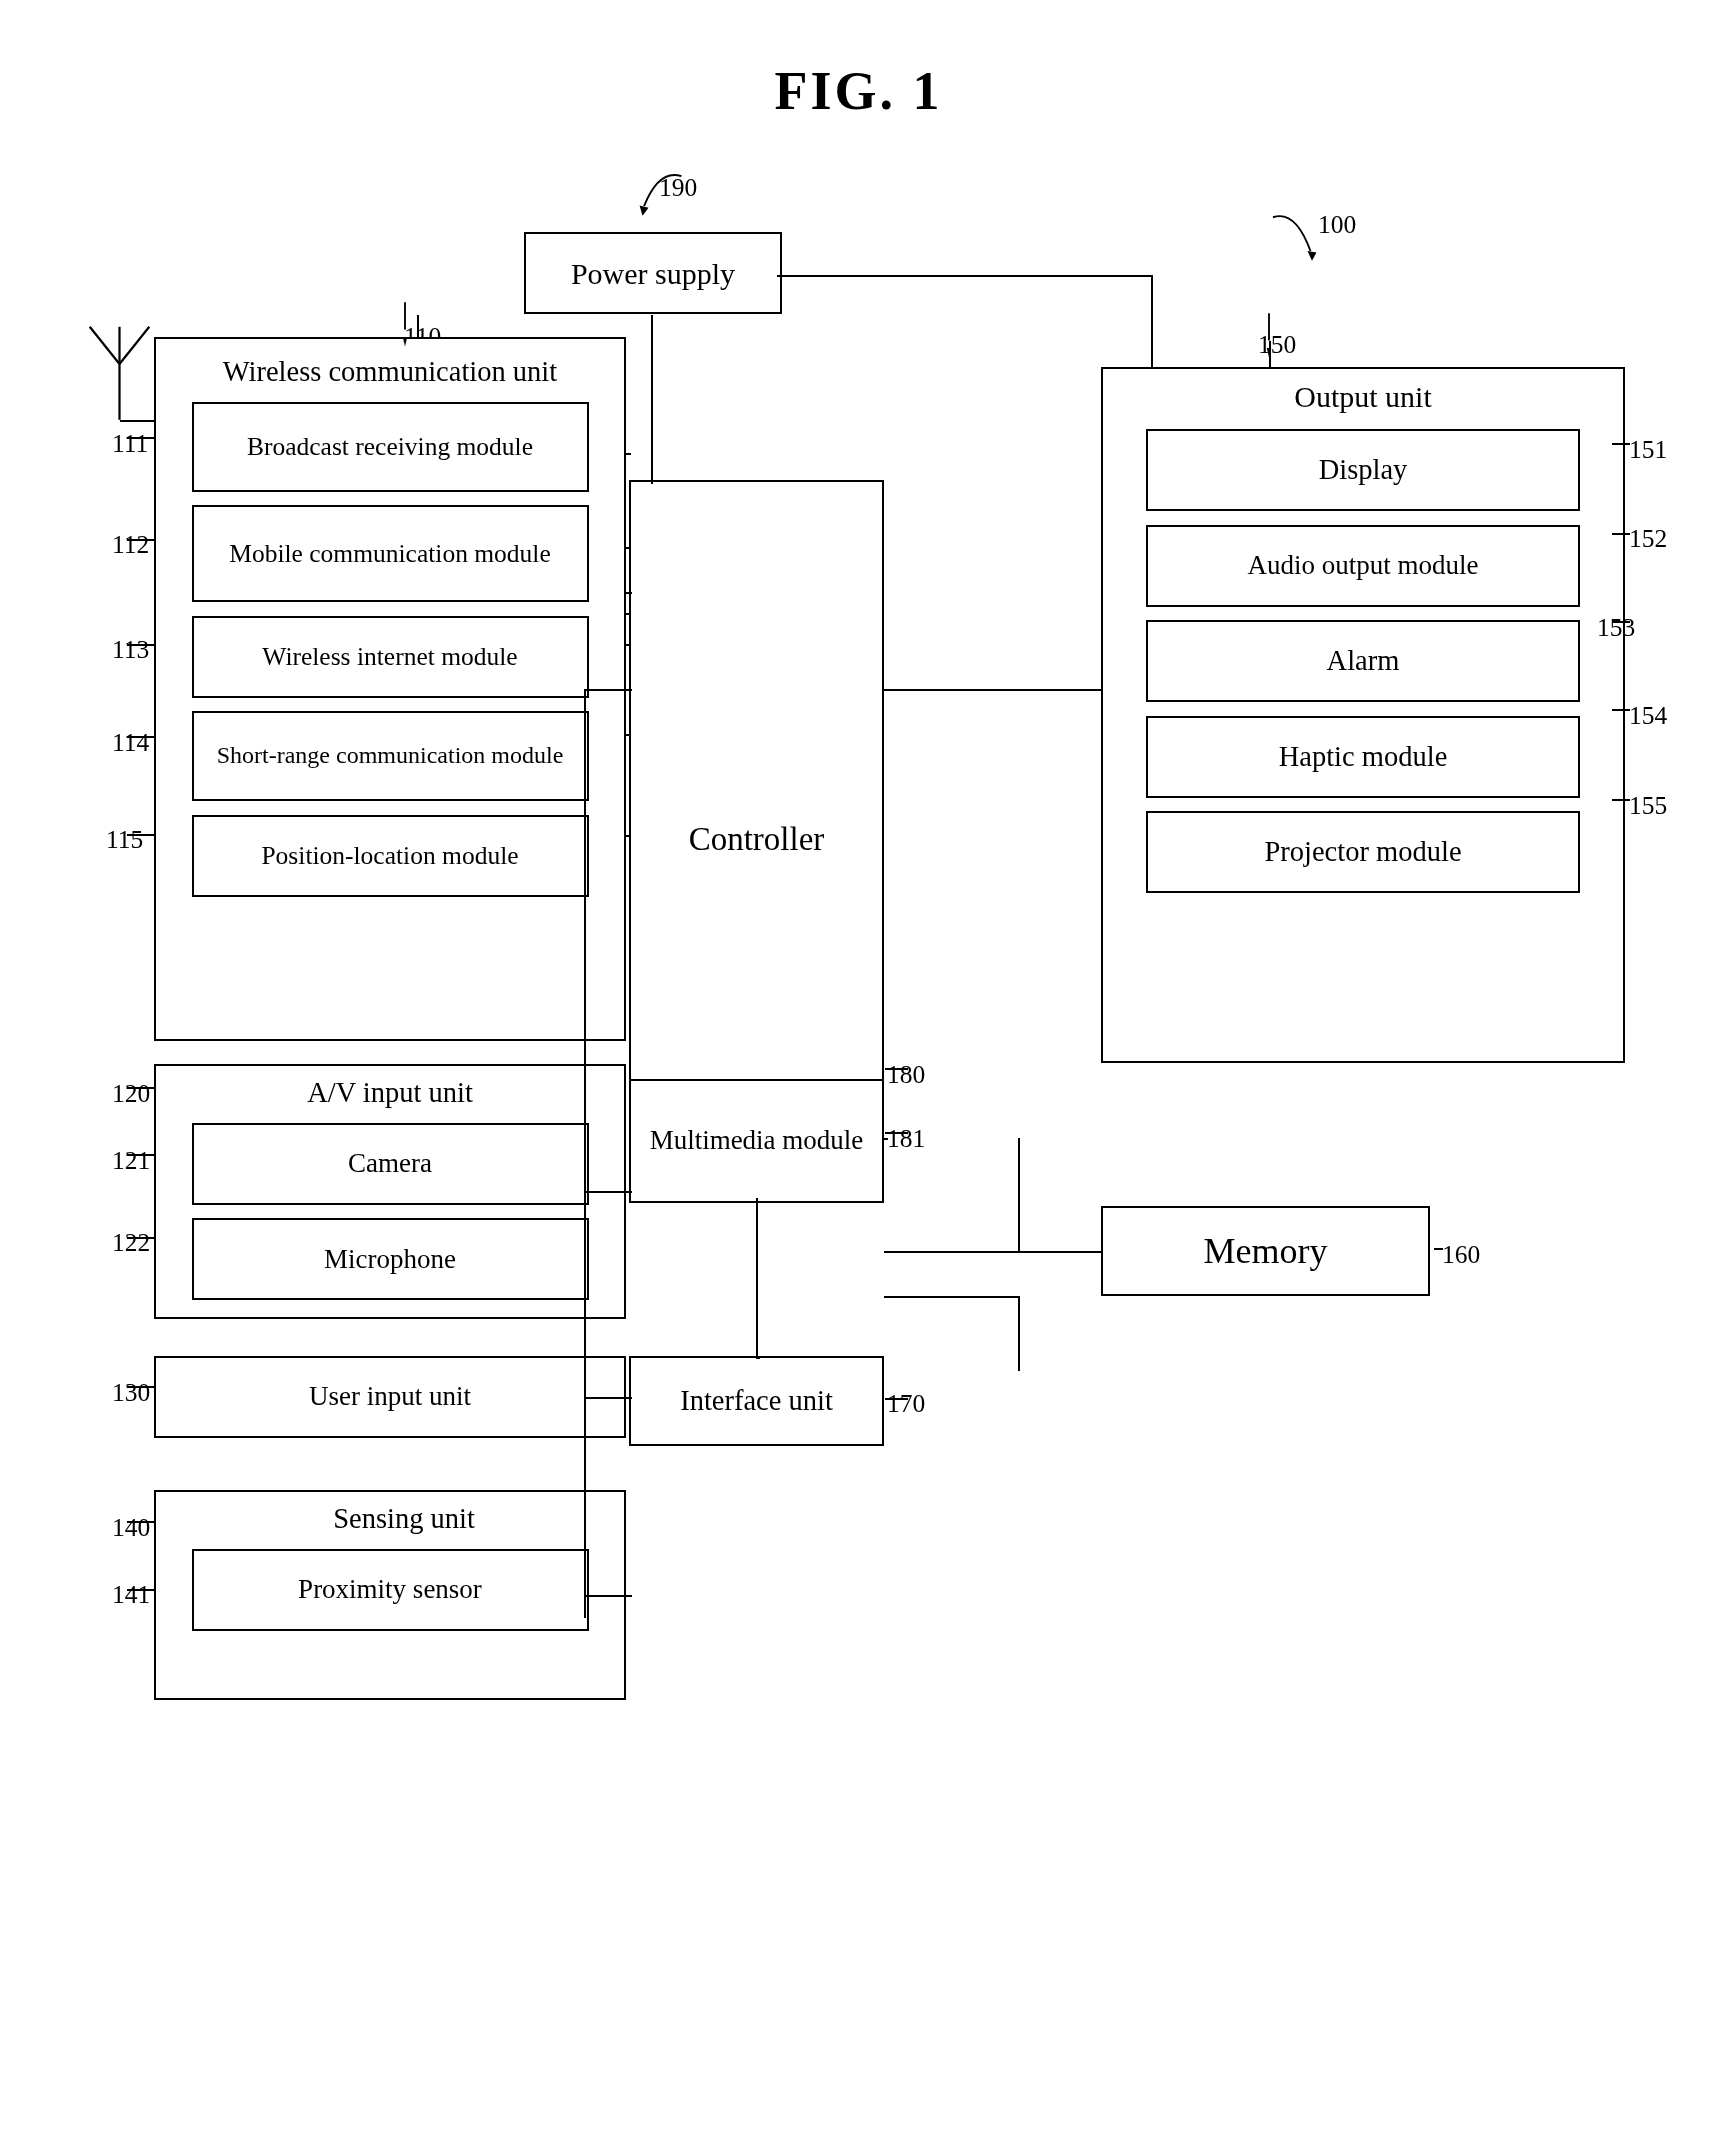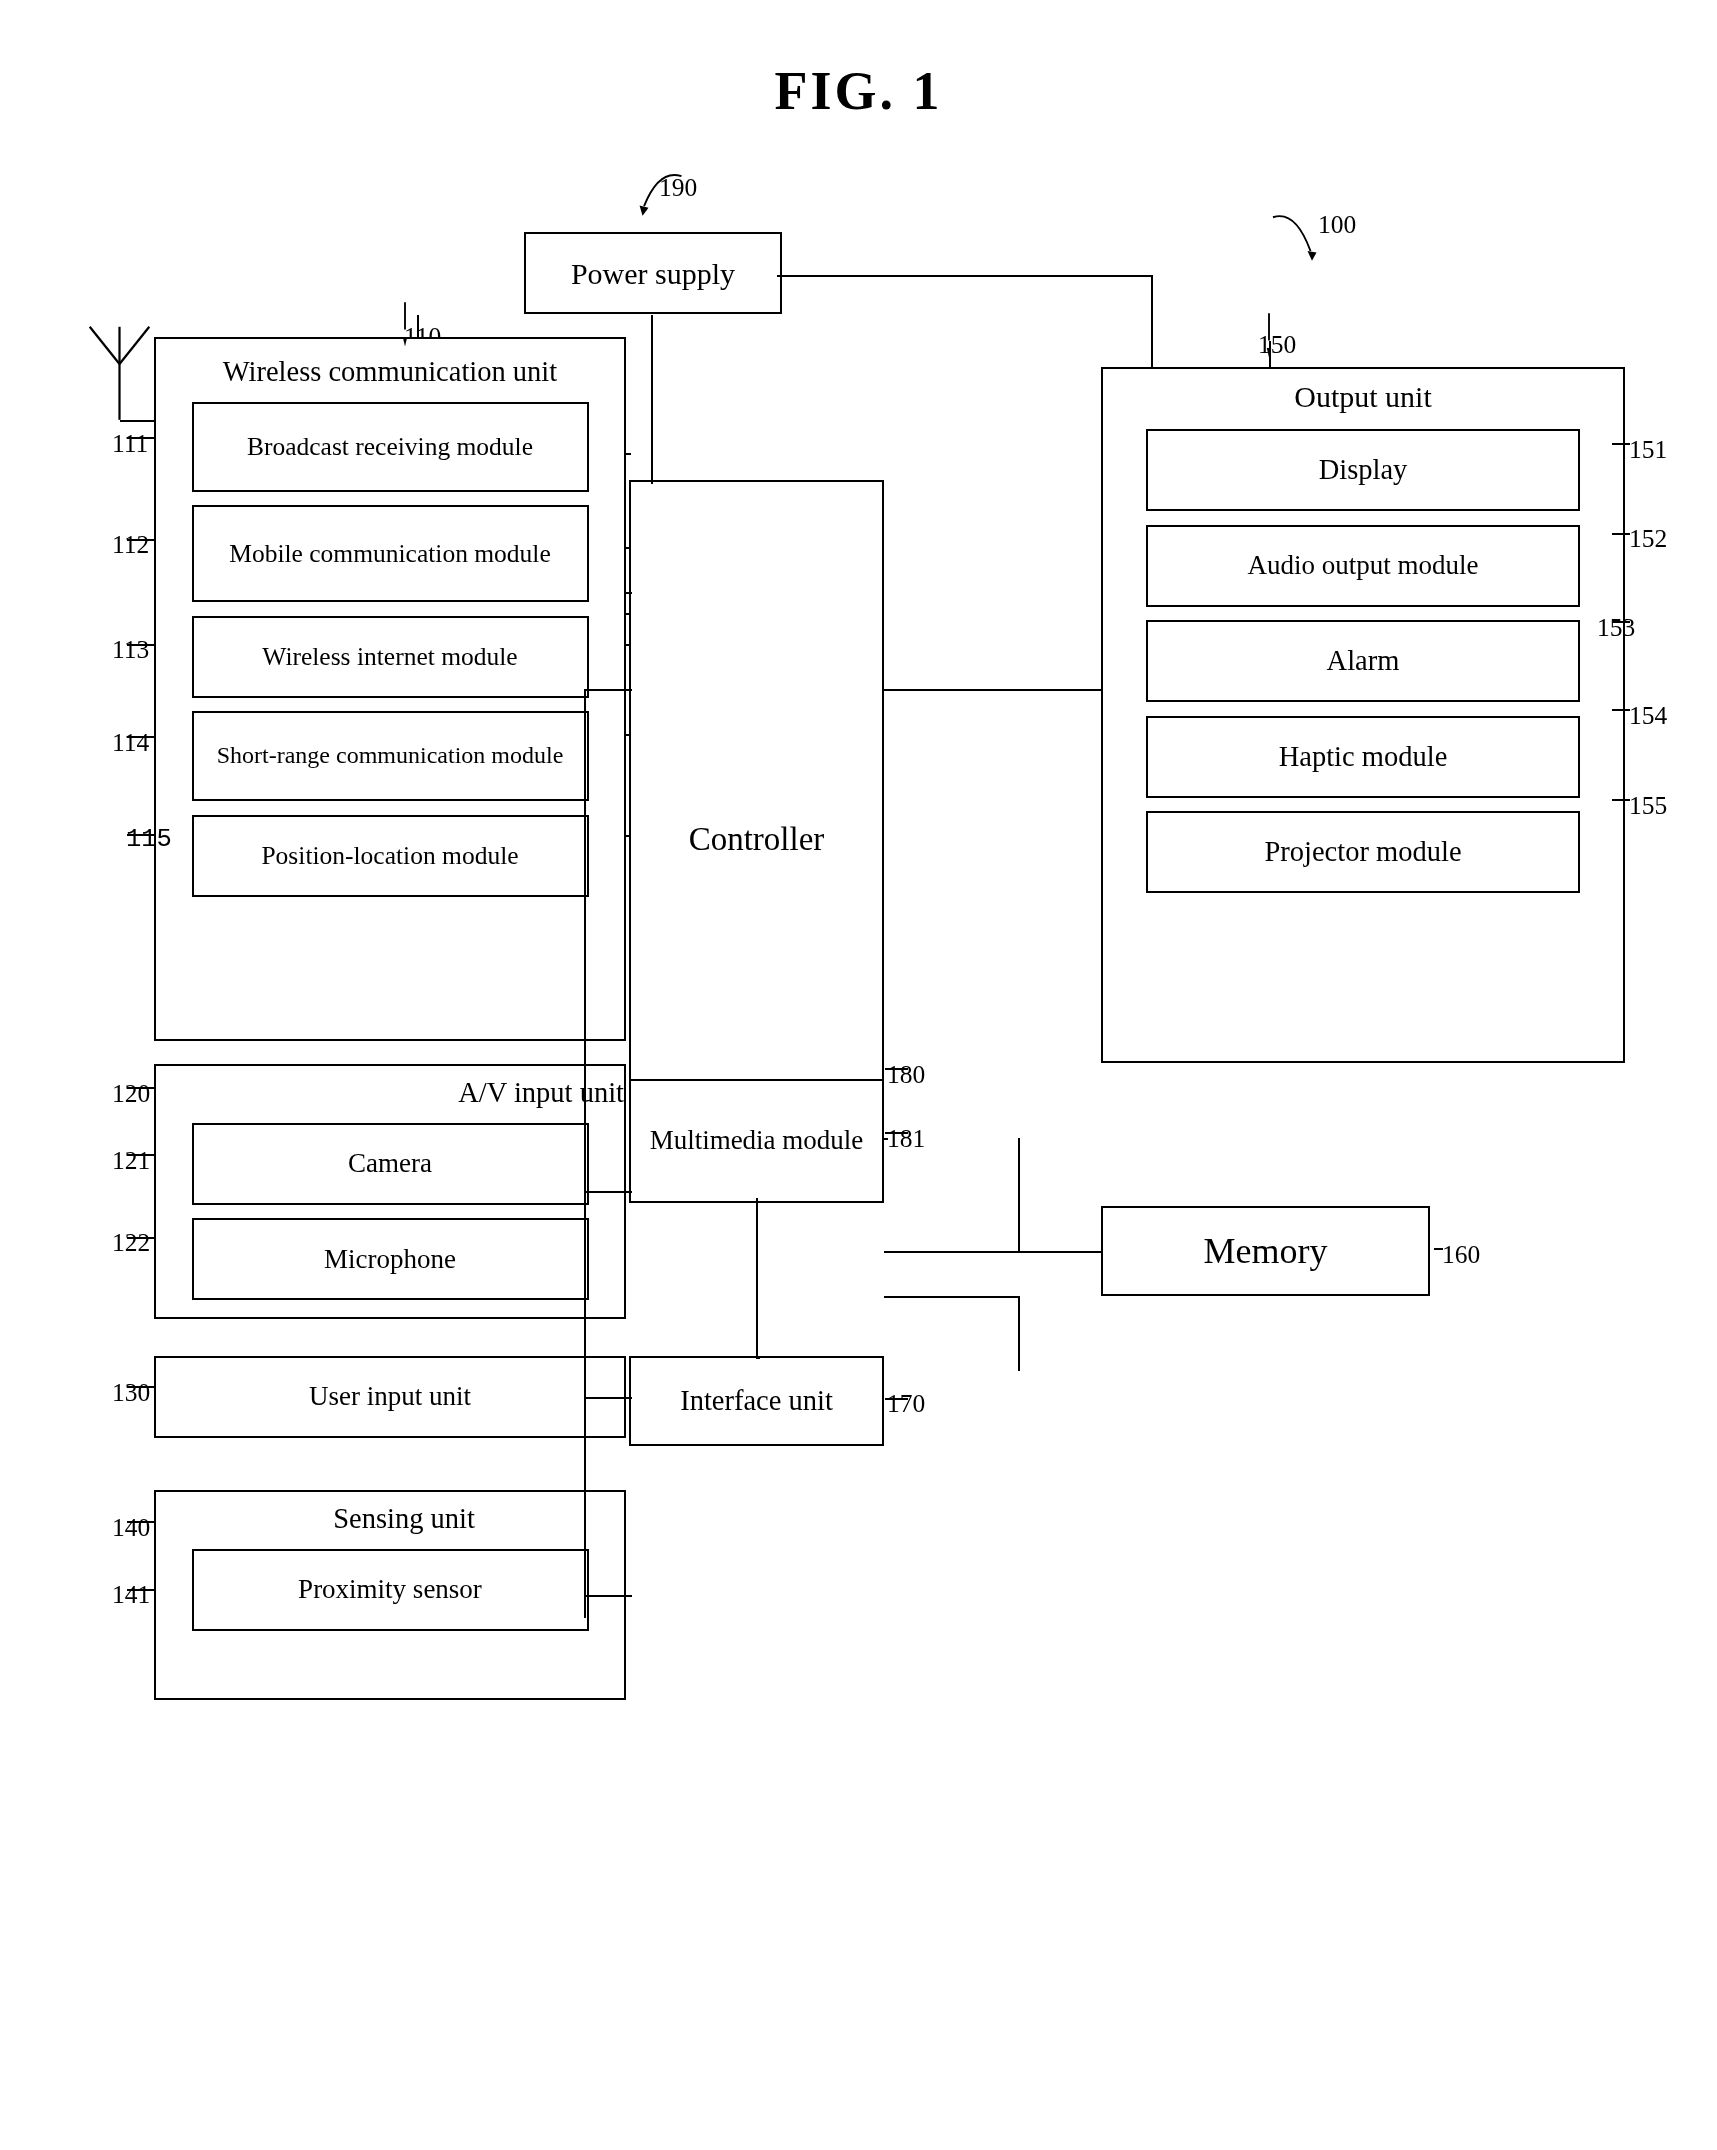--- a/index.html
+++ b/index.html
@@ -105,21 +105,21 @@
 
   <div class="label" style="top:365px; left:67px;">112</div>
   <div class="line-h" style="top:374px; left:82px; width:28.5px;"></div>
 
   <div class="label" style="top:470px; left:67px;">113</div>
   <div class="line-h" style="top:479px; left:82px; width:28.5px;"></div>
 
   <div class="label" style="top:563px; left:67px;">114</div>
   <div class="line-h" style="top:571px; left:82px; width:28.5px;"></div>
 
-  <div class="label" style="top:660px; left:81px;font-family:Liberation Mono, monospace;">115</div>
+  <div class="label" style="top:660px; left:61px;">115</div>
   <div class="line-h" style="top:669px; left:82px; width:28.5px;"></div>
 
   <svg style="position:absolute; top:139px; left:41px;" width="67" height="120" viewBox="0 0 90 160">
     <line x1="45" y1="155" x2="45" y2="80" stroke="#000" stroke-width="3"></line>
     <line x1="45" y1="80" x2="5" y2="30" stroke="#000" stroke-width="3"></line>
     <line x1="45" y1="80" x2="85" y2="30" stroke="#000" stroke-width="3"></line>
     <line x1="45" y1="80" x2="45" y2="30" stroke="#000" stroke-width="3"></line>
   </svg>
 
   <div class="line-h" style="top:255px; left:75px; width:36px;"></div>
@@ -138,21 +138,21 @@
   <div class="line-h" style="top:479px; left:580px; width:6px;"></div>
   <div class="line-h" style="top:569px; left:580px; width:6px;"></div>
   <div class="line-h" style="top:670px; left:580px; width:6px;"></div>
 
   <div class="line-h" style="top:524px; left:583px; width:3.7px;"></div>
 
   <div class="label" style="top:914px; left:67px;">120</div>
   <div class="line-h" style="top:922px; left:82px; width:28.5px;"></div>
 
   <div class="box" style="top:899px; left:109px; width:472px; height:255px; display:block; text-align:center; padding-top:7.5px;">
-    <div style="font-size:28.5px;text-align:right;">A/V input unit</div>
+    <div style="font-size:28.5px;">A/V input unit</div>
     <div class="box" style="position:relative; margin:12px auto 0 auto; width:397px; height:82px; font-size:27px;">Camera</div>
     <div class="box" style="position:relative; margin:13.5px auto 0 auto; width:397px; height:82px; font-size:27px;">Microphone</div>
   </div>
 
   <div class="label" style="top:981px; left:67px;">121</div>
   <div class="line-h" style="top:989px; left:82px; width:28.5px;"></div>
   <div class="label" style="top:1063px; left:67px;">122</div>
   <div class="line-h" style="top:1072px; left:82px; width:28.5px;"></div>
 
   <div class="label" style="top:1213px; left:67px;">130</div>

